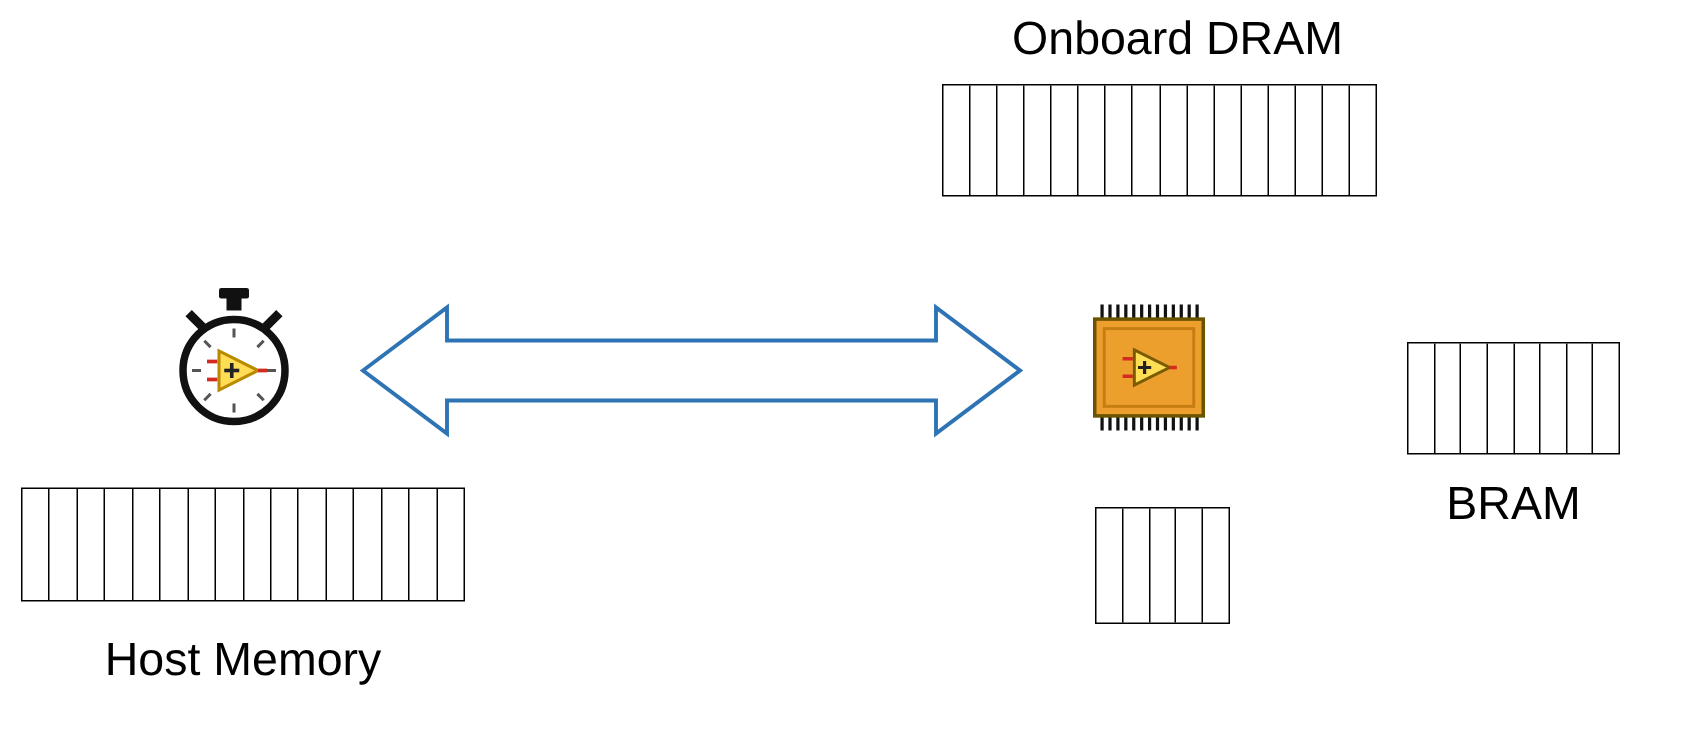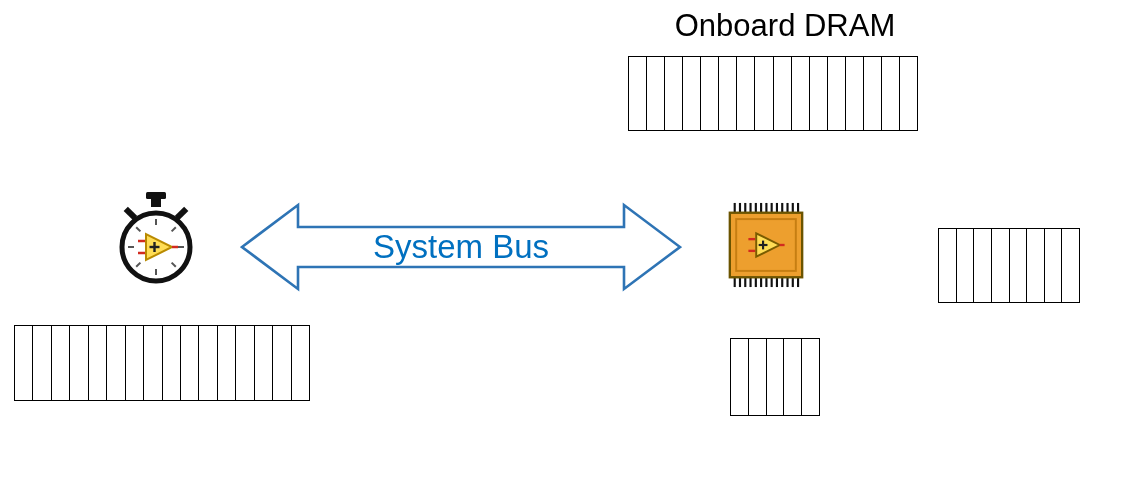--- a/index.html
+++ b/index.html
@@ -61,23 +61,20 @@
     <g stroke="#222" stroke-width="2.4">
       <line x1="33.5" y1="55" x2="43.5" y2="55"></line>
       <line x1="38.5" y1="50" x2="38.5" y2="60"></line>
     </g>
     <line x1="56" y1="55" x2="62" y2="55" stroke="#D22B1F" stroke-width="2.5"></line>
   </svg>
 
   <svg class="abs" style="left:240px; top:199px;" width="442" height="96" viewBox="0 0 442 96">
     <polygon points="2,48 58,6 58,28 384,28 384,6 440,48 384,90 384,68 58,68 58,90" fill="#ffffff" stroke="#2E74B5" stroke-width="2.6" stroke-linejoin="miter"></polygon>
   </svg>
-  <div class="abs bus-overlay" style="left:240px; top:199px; width:442px; height:96px;">
-    <span class="bus-label">System Bus</span>
-  </div>
 
   <svg class="abs" style="left:722px; top:201px;" width="88" height="88" viewBox="0 0 90 90">
     <g stroke="#111" stroke-width="2.2">
       <line x1="13" y1="2" x2="13" y2="13"></line>
         <line x1="18.4" y1="2" x2="18.4" y2="13"></line>
       <line x1="23.8" y1="2" x2="23.8" y2="13"></line>
         <line x1="29.2" y1="2" x2="29.2" y2="13"></line>
       <line x1="34.6" y1="2" x2="34.6" y2="13"></line>
         <line x1="40" y1="2" x2="40" y2="13"></line>
       <line x1="45.4" y1="2" x2="45.4" y2="13"></line>
@@ -118,20 +115,21 @@
   <div class="abs bank" style="left:938px; top:228px; width:142px; height:75px;">
       <div class="cell"></div>
       <div class="cell"></div>
       <div class="cell"></div>
       <div class="cell"></div>
       <div class="cell"></div>
       <div class="cell"></div>
       <div class="cell"></div>
       <div class="cell"></div>
     </div>
+  <div class="abs lbl" style="left:938px; top:318px; width:142px;">BRAM</div>
 
   <div class="abs bank" style="left:730px; top:338px; width:90px; height:78px;">
       <div class="cell"></div>
       <div class="cell"></div>
       <div class="cell"></div>
       <div class="cell"></div>
       <div class="cell"></div>
     </div>
 
   <div class="abs bank" style="left:14px; top:325px; width:296px; height:76px;">
@@ -145,14 +143,15 @@
       <div class="cell"></div>
       <div class="cell"></div>
       <div class="cell"></div>
       <div class="cell"></div>
       <div class="cell"></div>
       <div class="cell"></div>
       <div class="cell"></div>
       <div class="cell"></div>
       <div class="cell"></div>
     </div>
+  <div class="abs lbl" style="left:14px; top:422px; width:296px;">Host Memory</div>
 
 </div>
 
 </body></html>

